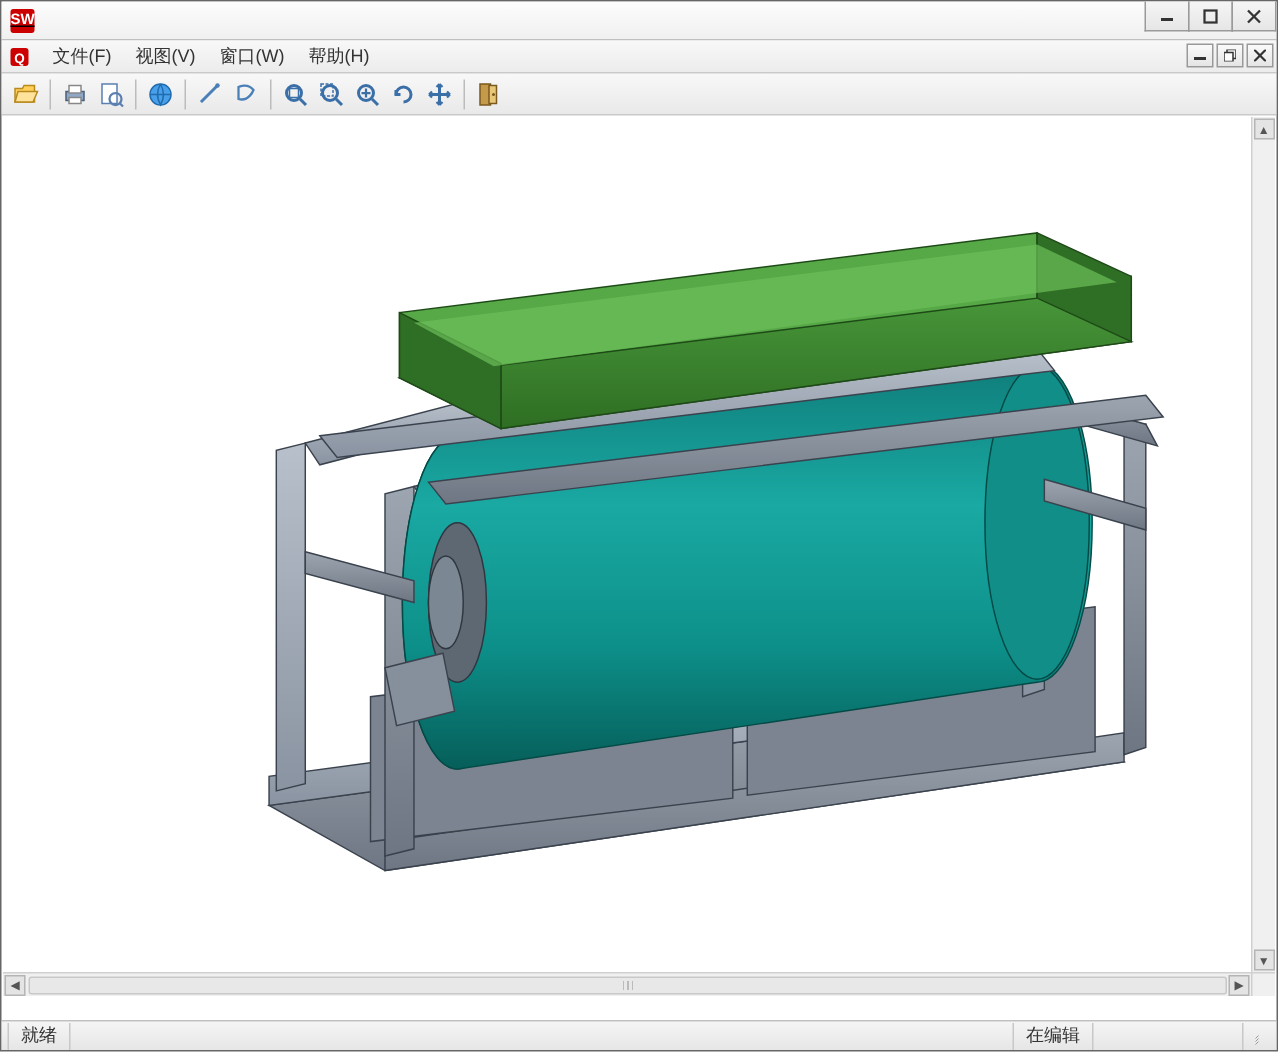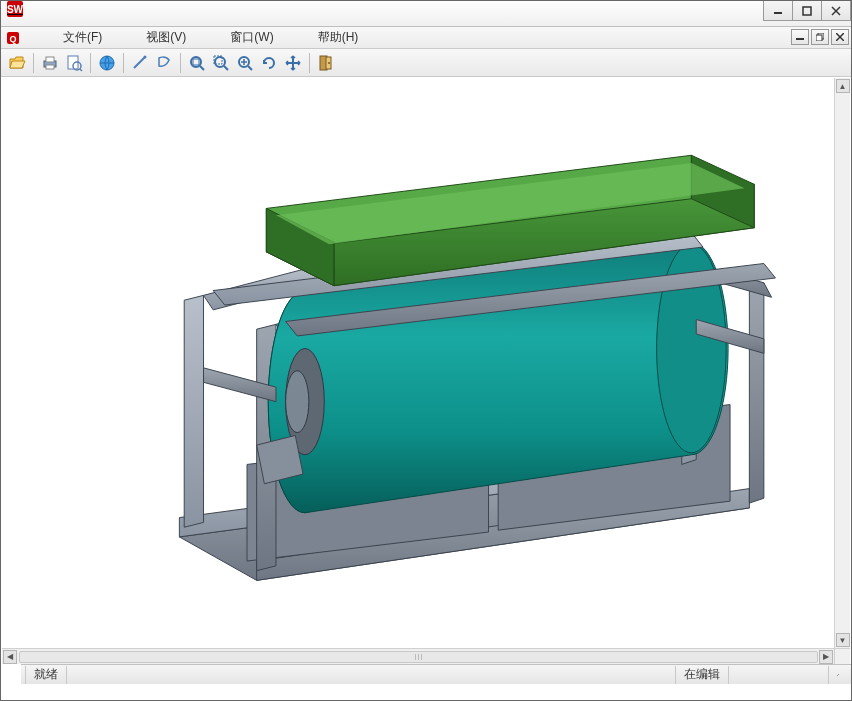--- a/index.html
+++ b/index.html
@@ -11,20 +11,21 @@
     height: 701px;
     overflow: hidden;
     border: 1px solid #666;
     position: relative;
   }
   .titlebar {
     height: 26px;
     background: linear-gradient(#fdfdfd, #f0f0f0);
     border-bottom: 1px solid #bfbfbf;
     display: flex;
+    align-items: center;
     padding-left: 6px;
     position: relative;
     text-decoration: underline;
   }
   .titlebar .app-icon {
     width: 16px; height: 16px;
     background: #c00;
     display: flex; align-items: center; justify-content: center;
     color: #fff; font-size: 10px; font-weight: bold;
     margin-right: 6px;
@@ -55,21 +56,20 @@
     position: relative;
   }
   .menubar .sys-icon {
     width: 16px; height: 16px;
     display:inline-flex; align-items:center; justify-content:center;
     margin-right: 6px;
   }
   .menubar .menu-item {
     padding: 2px 8px;
     color: #333;
-    margin-left: 28px;
   }
   .mdi-controls {
     position: absolute; right: 2px; top: 2px;
     display: flex;
   }
   .mdi-btn {
     width: 18px; height: 16px;
     border: 1px solid #999;
     background: linear-gradient(#fafafa,#e5e5e5);
     margin-left: 2px;
@@ -133,27 +133,26 @@
     margin:0 1px; border-radius:2px;
     position: relative;
   }
   .scroll-h .thumb::after{
     content:""; position:absolute; left:50%; top:2px; bottom:2px; width:8px;
     transform:translateX(-50%);
     background: repeating-linear-gradient(90deg,#bbb,#bbb 1px,transparent 1px,transparent 3px);
   }
   .corner { position:absolute; right:0; bottom:0; width:16px; height:16px; background:#f0f0f0; border-left:1px solid #d0d0d0; border-top:1px solid #d0d0d0;}
   .statusbar {
-    position: absolute; left:0; right:0; bottom:16px; height: 20px;
+    position: absolute; left:0; right:0; bottom:0; height: 20px;
     background: linear-gradient(#f5f5f5,#e6e6e6);
     border-top: 1px solid #c0c0c0;
     display: flex; align-items: center;
     padding: 0 4px;
     color: #333;
-    margin-left: 20px;
   }
   .status-cell { padding: 0 8px; border-right: 1px solid #c8c8c8; height:18px; display:flex; align-items:center;}
   .status-cell.first{border-left:1px solid #c8c8c8;}
   .status-spacer { flex:1; border-right:1px solid #c8c8c8; height:18px;}
   .status-cell.wide{ width:100px; }
   .status-cell.grip{ width:18px; border-right:none; justify-content:flex-end; }
   .grip-lines{
     width:12px;height:12px;
     background:
      linear-gradient(135deg, transparent 50%, #999 50%, #999 55%, transparent 55%),

